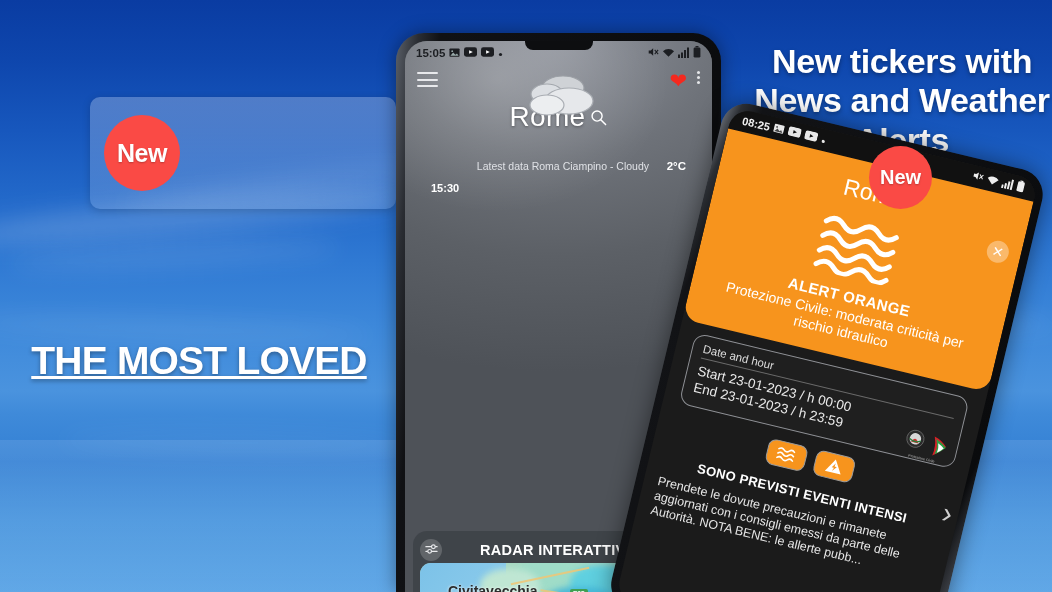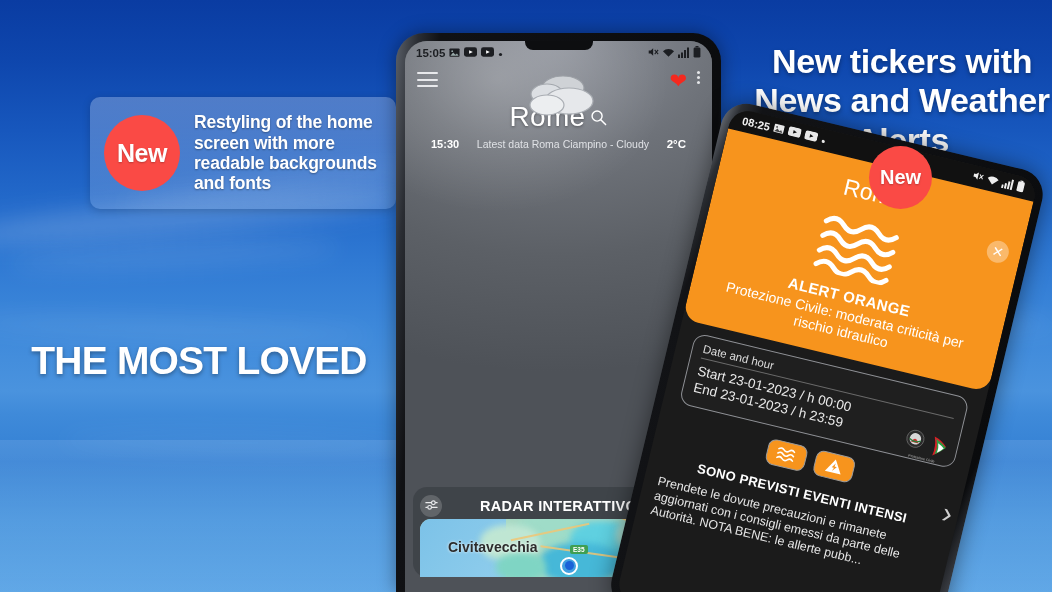--- a/index.html
+++ b/index.html
@@ -66,20 +66,21 @@
     font-size: 17.5px; font-weight: bold; line-height: 1.16;
     text-shadow: 0 1px 2px rgba(0,0,0,.35);
     letter-spacing: -0.2px;
   }
 
   
   #headline-left {
     position: absolute; left: 0; top: 340px; width: 398px;
     text-align: center; color: #fff;
     text-shadow: 0 2px 4px rgba(0,0,0,.35);
+    text-decoration: underline;
   }
   #hl-main {
     font-size: 39px; font-weight: bold; letter-spacing: -0.8px; line-height: 1.06;
   }
   #hl-sub {
     margin-top: 7px; font-size: 28.5px; font-weight: bold; line-height: 1.22;
     letter-spacing: -0.4px;
   }
 
   
@@ -142,21 +143,21 @@
   #pc-city {
     text-align: center; color: #fff; font-size: 28px; font-weight: 400;
     margin-top: 2px; letter-spacing: .3px;
     text-shadow: 0 1px 3px rgba(0,0,0,.4);
     display: flex; align-items: center; justify-content: center; gap: 5px;
   }
   #pc-meta {
     display: flex; align-items: center; justify-content: space-between;
     padding: 5px 14px 0 14px; color: #dfe1e5; font-size: 11px;
   }
-  #pc-meta .t { font-weight: bold; color:#fff; }
+  #pc-meta .t { font-weight: bold; color:#fff;margin-top:44px; }
   #pc-meta .c { font-size: 10.5px; }
   #pc-meta .d { font-weight: bold; color:#fff; font-size: 11.5px; }
 
   
   #pc-ticker {
     display: flex; margin: 7px 8px 0 8px; height: 19px; border-radius: 3px; overflow: hidden;
   }
   #pc-ticker-tag {
     background: #ff9900; color: #1b1b1b; font-size: 9.5px; font-weight: bold;
     display: flex; align-items: center; justify-content: center; width: 132px;
@@ -317,21 +318,20 @@
   <div class="cloudwisp cw2"></div>
   <div class="cloudwisp cw3"></div>
   <div class="cloudwisp cw4"></div>
   <div class="cloudwisp cw5"></div>
   <div class="cloudwisp cw6"></div>
   <div class="bandlight"></div>
 </div>
 
 <div id="callout">
   <div id="new-badge-left">New</div>
-  <div id="callout-text">Restyling of the home screen with more readable backgrounds and fonts</div>
 </div>
 
 <div id="headline-left">
   <div id="hl-main">THE MOST LOVED</div>
 </div>
 
 <div id="headline-right">New tickers with News and Weather Alerts</div>
 
 <div id="phone-center">
   <div id="phone-center-screen">

